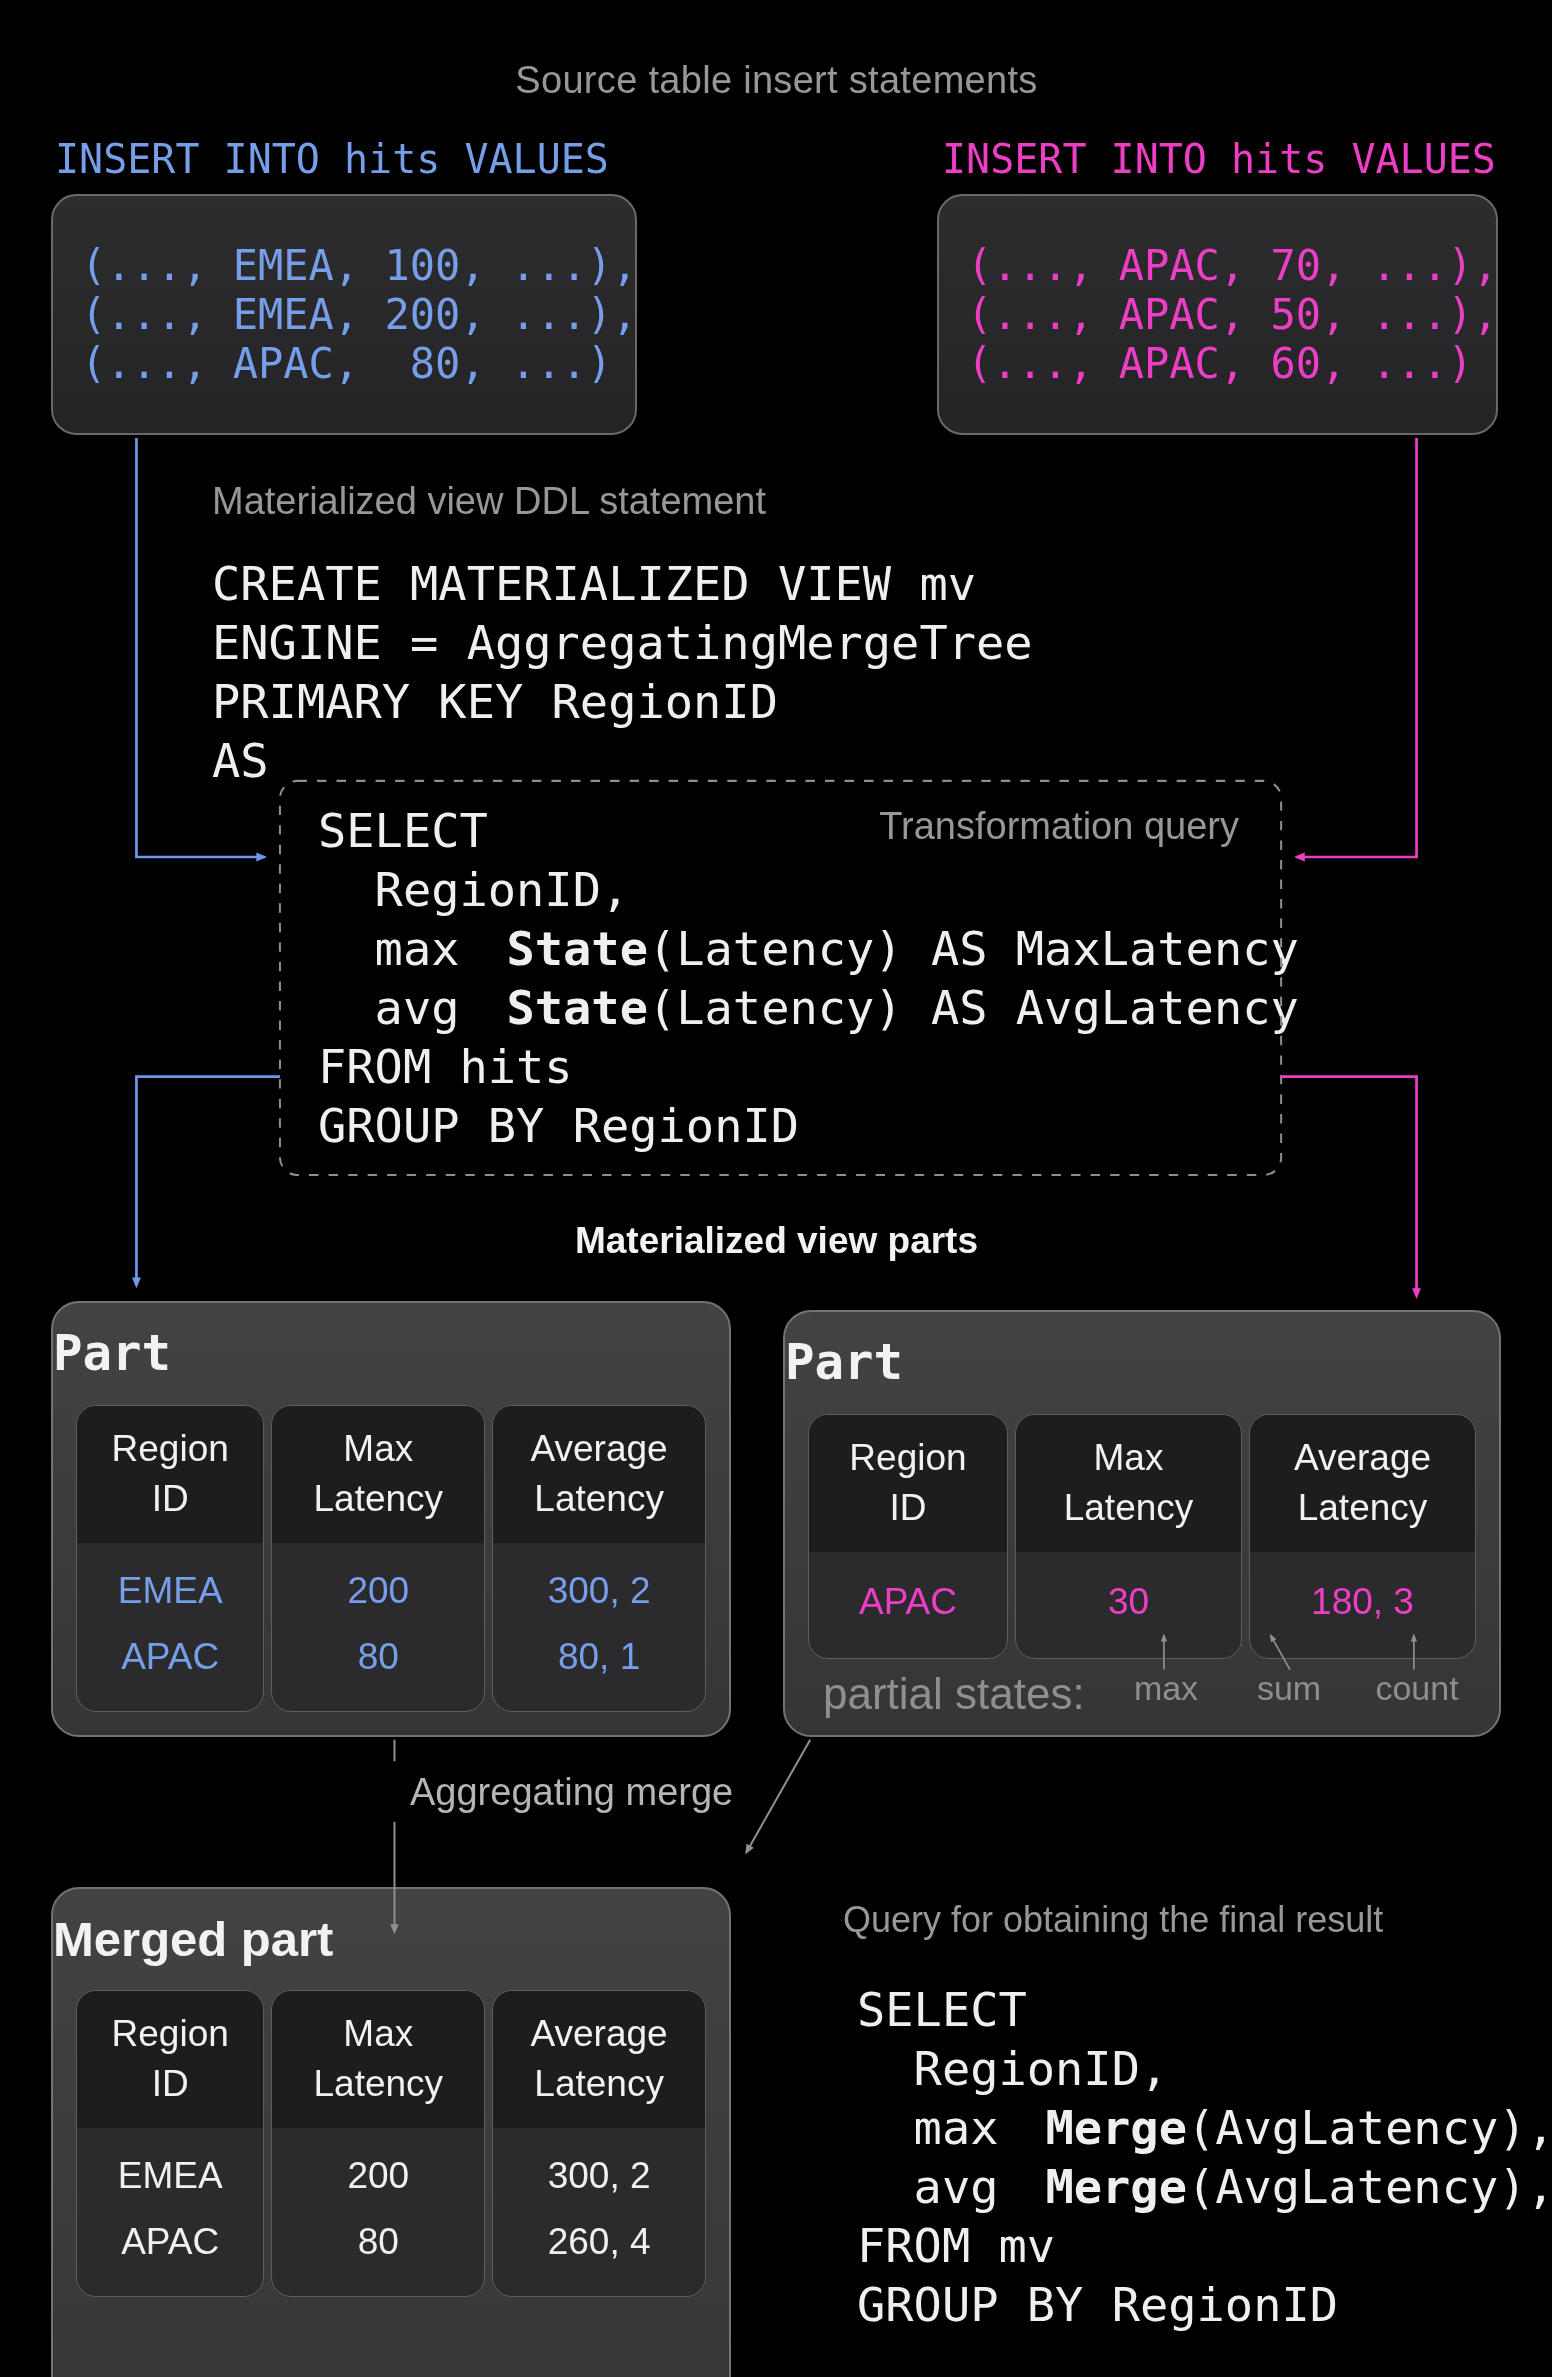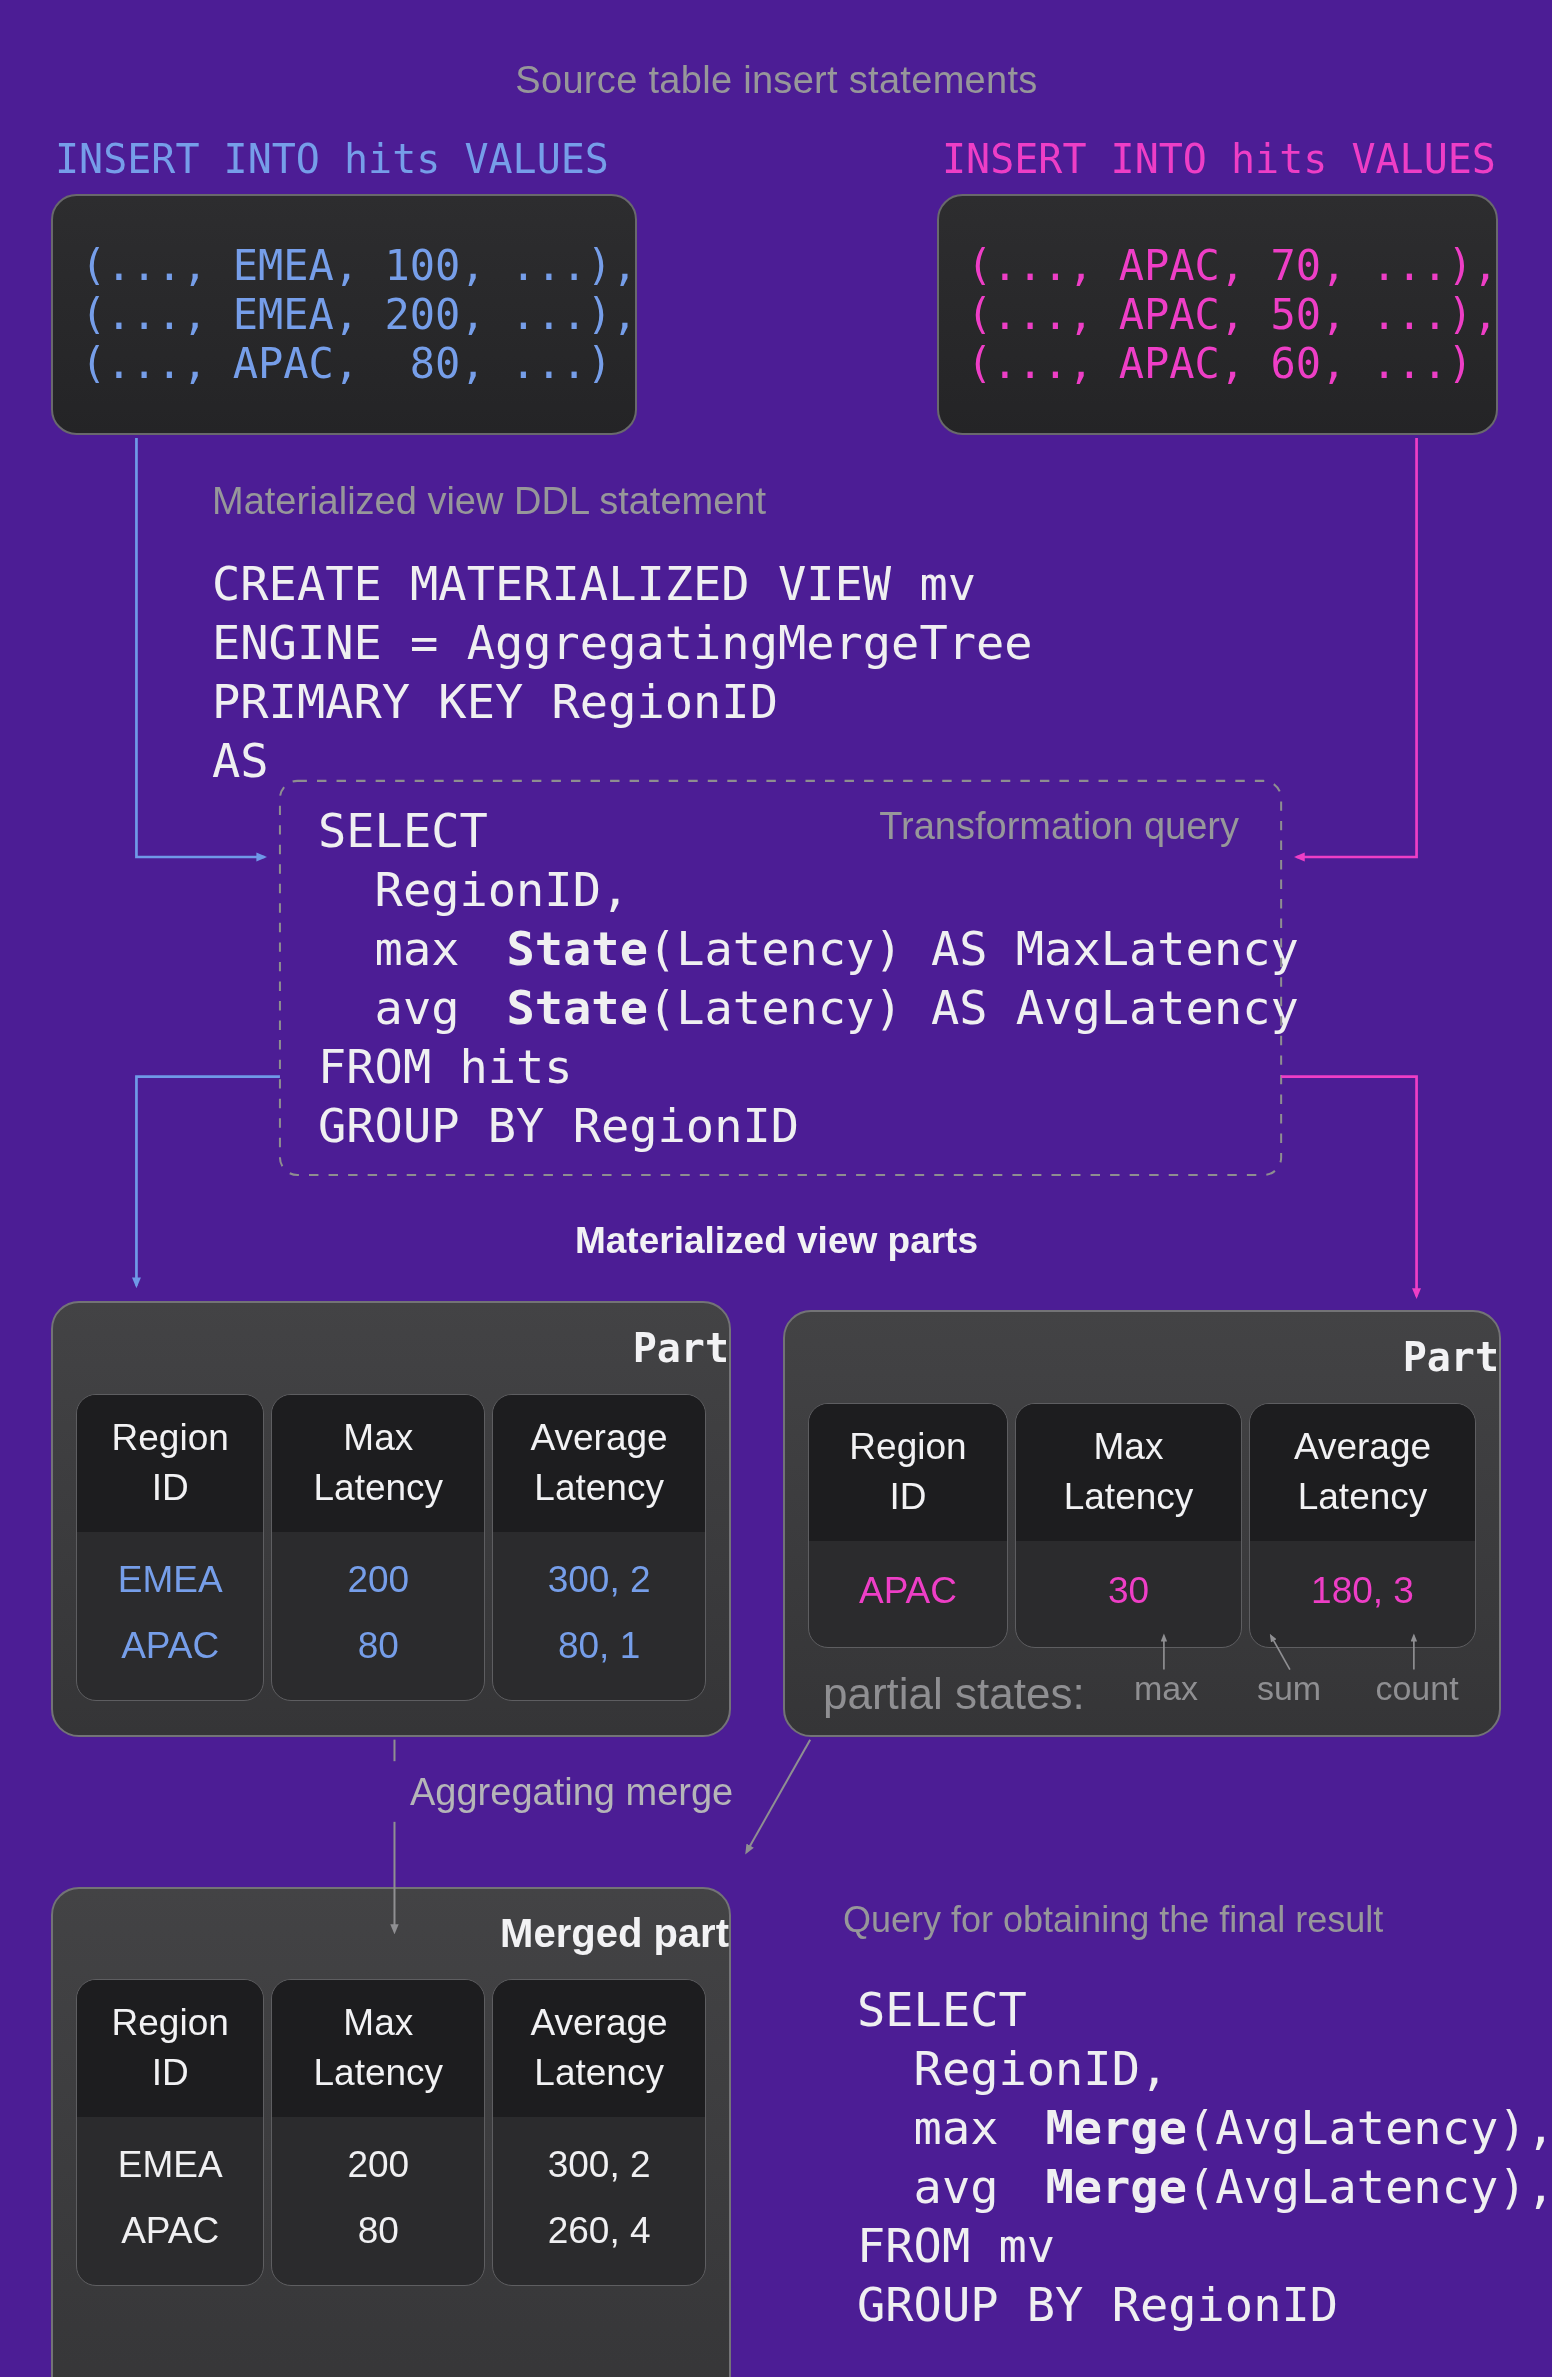--- a/index.html
+++ b/index.html
@@ -1,18 +1,18 @@
 <!DOCTYPE html>
 <html style="font-size:10.8px"><head>
 <meta charset="utf-8">
 <style>
   html,body{margin:0;padding:0;background:#161618;}
   .root{
     position:relative;width:1553px;height:2377px;overflow:hidden;
-    background:#4c1d95;
+    background:#000000;
     font-family:"Liberation Sans",sans-serif;
     -webkit-font-smoothing:antialiased;
   }
   .mono{font-family:"DejaVu Sans Mono",monospace;}
   .abs{position:absolute;}
 
   
   .page-title{
     left:0;top:59px;width:100%;text-align:center;
     font-size:38px;color:#97979a;letter-spacing:0.3px;
@@ -55,22 +55,22 @@
   .transform-code{left:38px;top:20px;}
 
   
   .part-box{
     border-radius:28px;
     background:linear-gradient(180deg,#434345,#353537);
     border:2px solid #737376;
     box-sizing:border-box;
   }
   .part-box .box-title{
-    text-align:right;margin-top:21.6px;
-    font-size:40px;font-weight:700;color:#f2f2f4;
+    text-align:left;margin-top:21.6px;
+    font-size:49px;font-weight:700;color:#f2f2f4;
   }
   .cards{display:flex;gap:7px;padding:23px 23px 0 23px;}
   .card{
     border-radius:20px;overflow:hidden;
     border:1.3px solid #5e5e61;background:#2b2b2d;
     flex:1;display:flex;flex-direction:column;
   }
   .card.first{flex:.88;}
   .card-header{
     background:#1d1d1f;height:137px;

